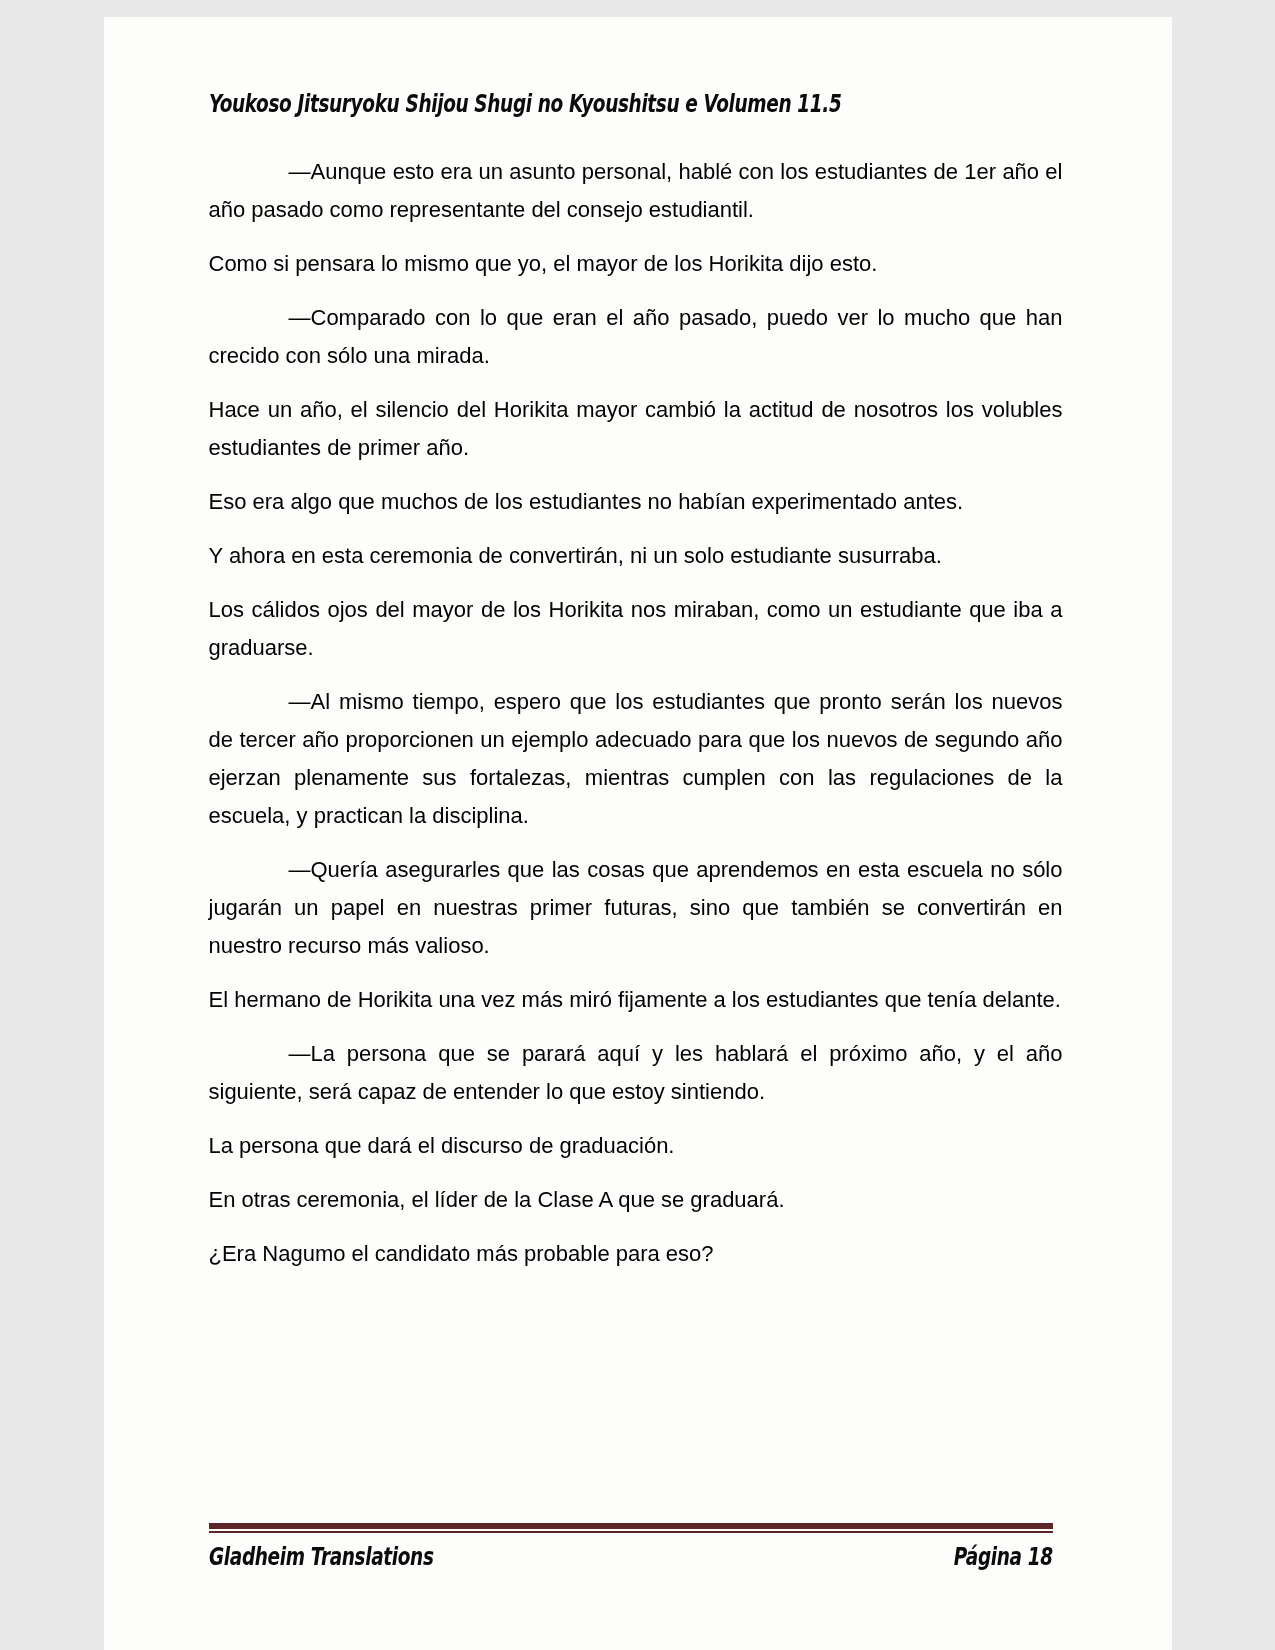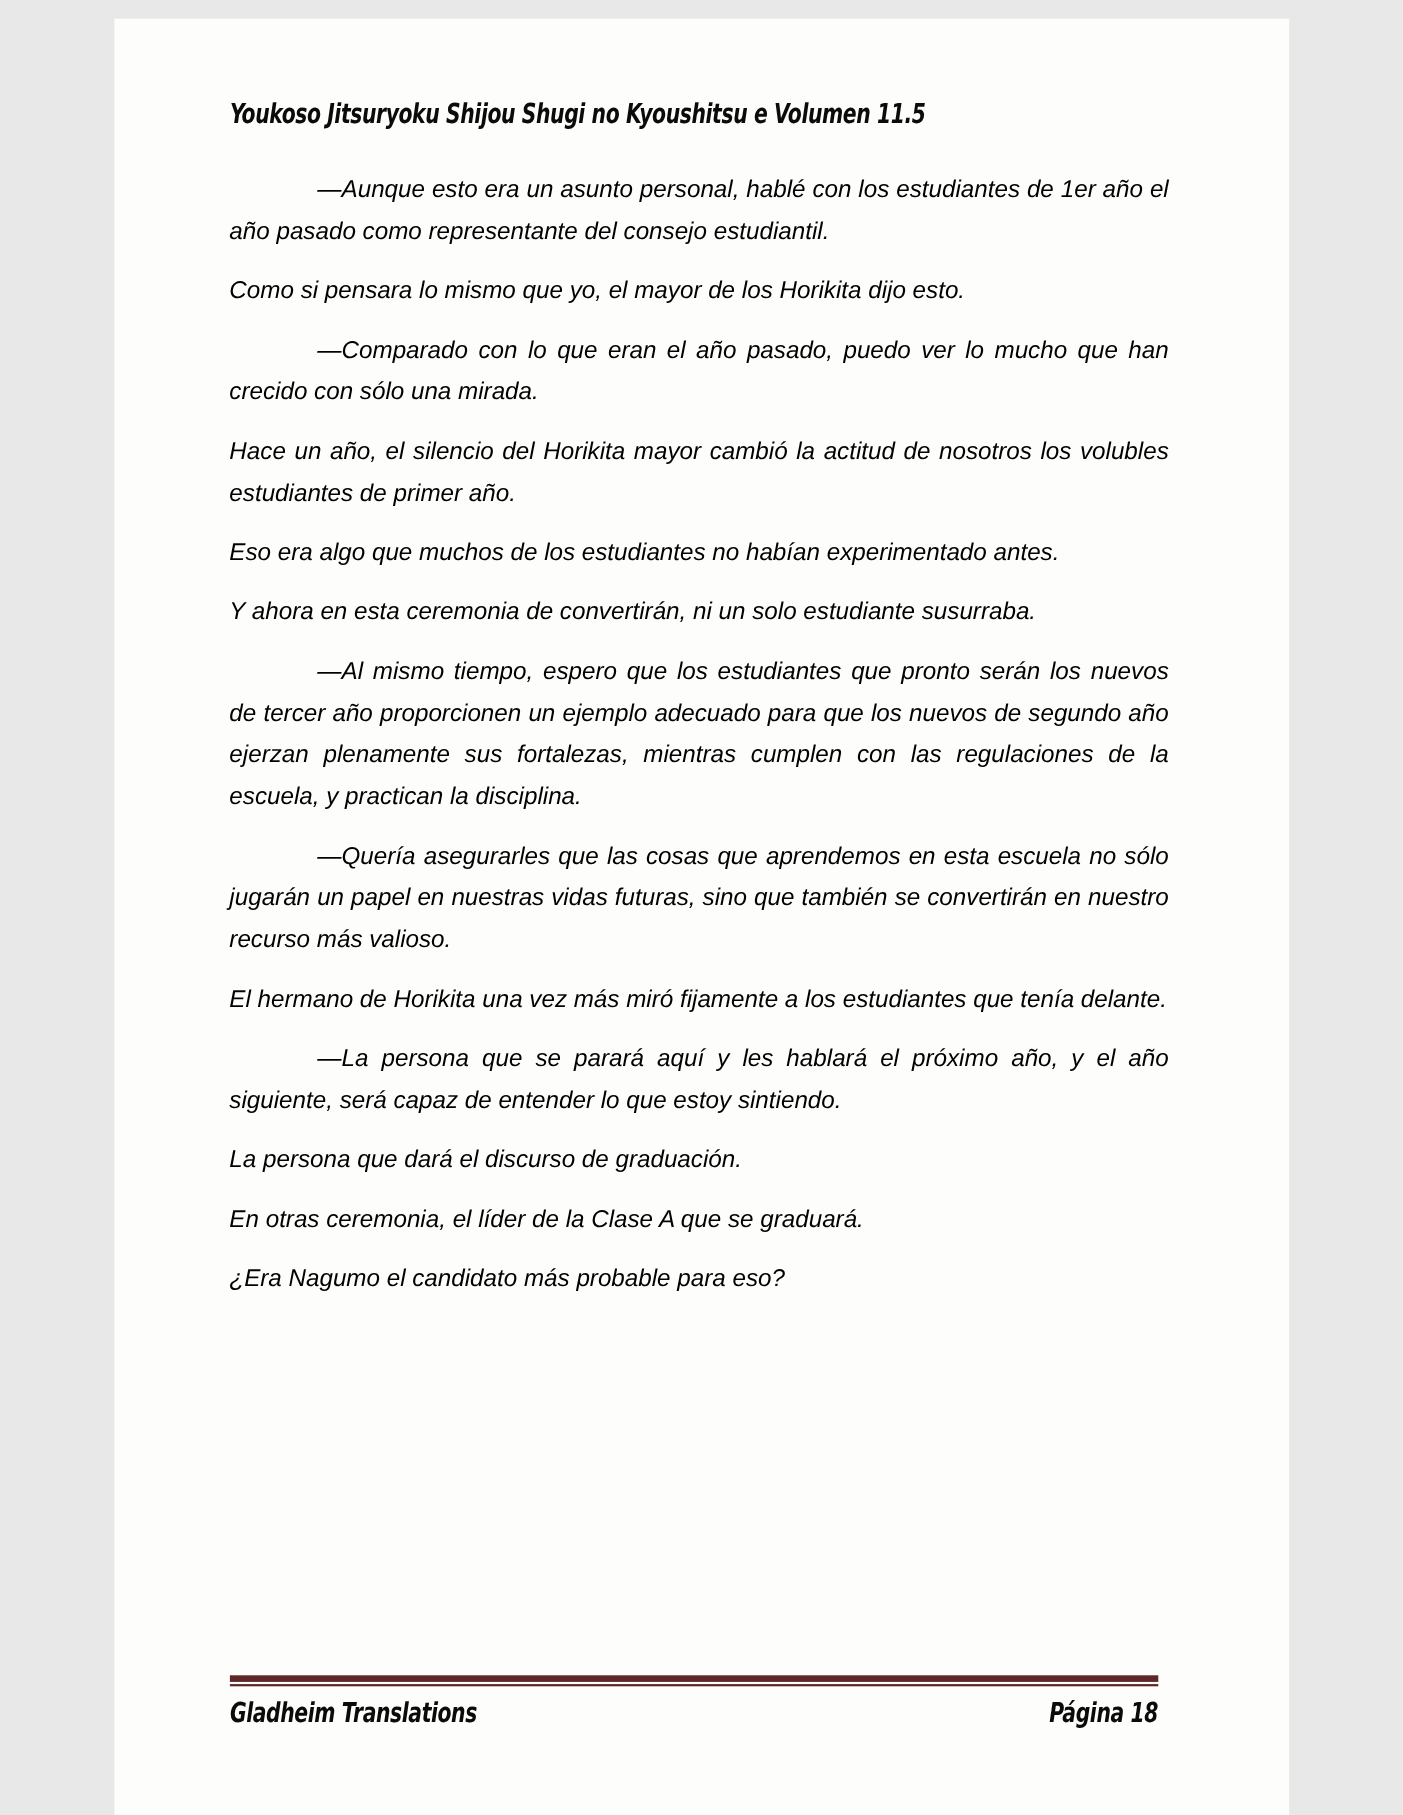--- a/index.html
+++ b/index.html
@@ -36,21 +36,20 @@
   .header {
     position: absolute;
     left: 105px;
     top: 72px;
   }
   .content {
     position: absolute;
     left: 105px;
     right: 109px;
     top: 136px;
-    font-style: italic;
   }
   .content p {
     margin: 0 0 16px 0;
     font-size: 22px;
     line-height: 38px;
     text-align: justify;
     color: #010101;
   }
   .content p.indent {
     text-indent: 80px;
@@ -80,22 +79,23 @@
   </div>
 
   <div class="content">
 
   <p class="para indent">—Aunque esto era un asunto personal, hablé con los estudiantes de 1er año el año pasado como representante del consejo estudiantil.</p>
       <p class="para">Como si pensara lo mismo que yo, el mayor de los Horikita dijo esto.</p>
       <p class="para indent">—Comparado con lo que eran el año pasado, puedo ver lo mucho que han crecido con sólo una mirada.</p>
       <p class="para">Hace un año, el silencio del Horikita mayor cambió la actitud de nosotros los volubles estudiantes de primer año.</p>
       <p class="para">Eso era algo que muchos de los estudiantes no habían experimentado antes.</p>
       <p class="para">Y ahora en esta ceremonia de convertirán, ni un solo estudiante susurraba.</p>
+      <p class="para">Los cálidos ojos del mayor de los Horikita nos miraban, como un estudiante que iba a graduarse.</p>
       <p class="para indent">—Al mismo tiempo, espero que los estudiantes que pronto serán los nuevos de tercer año proporcionen un ejemplo adecuado para que los nuevos de segundo año ejerzan plenamente sus fortalezas, mientras cumplen con las regulaciones de la escuela, y practican la disciplina.</p>
-      <p class="para indent">—Quería asegurarles que las cosas que aprendemos en esta escuela no sólo jugarán un papel en nuestras vidas futuras, sino que también se convertirán en nuestro recurso más valioso.</p>
+      <p class="para indent">—Quería asegurarles que las cosas que aprendemos en esta escuela no sólo jugarán un papel en nuestras primer futuras, sino que también se convertirán en nuestro recurso más valioso.</p>
       <p class="para">El hermano de Horikita una vez más miró fijamente a los estudiantes que tenía delante.</p>
       <p class="para indent">—La persona que se parará aquí y les hablará el próximo año, y el año siguiente, será capaz de entender lo que estoy sintiendo.</p>
       <p class="para">La persona que dará el discurso de graduación.</p>
       <p class="para">En otras ceremonia, el líder de la Clase A que se graduará.</p>
       <p class="para">¿Era Nagumo el candidato más probable para eso?</p>
     </div>
 
   <div class="footer">
     <div>
       <div class="rule-thick" style="background-color: rgb(93, 38, 39);"></div>

